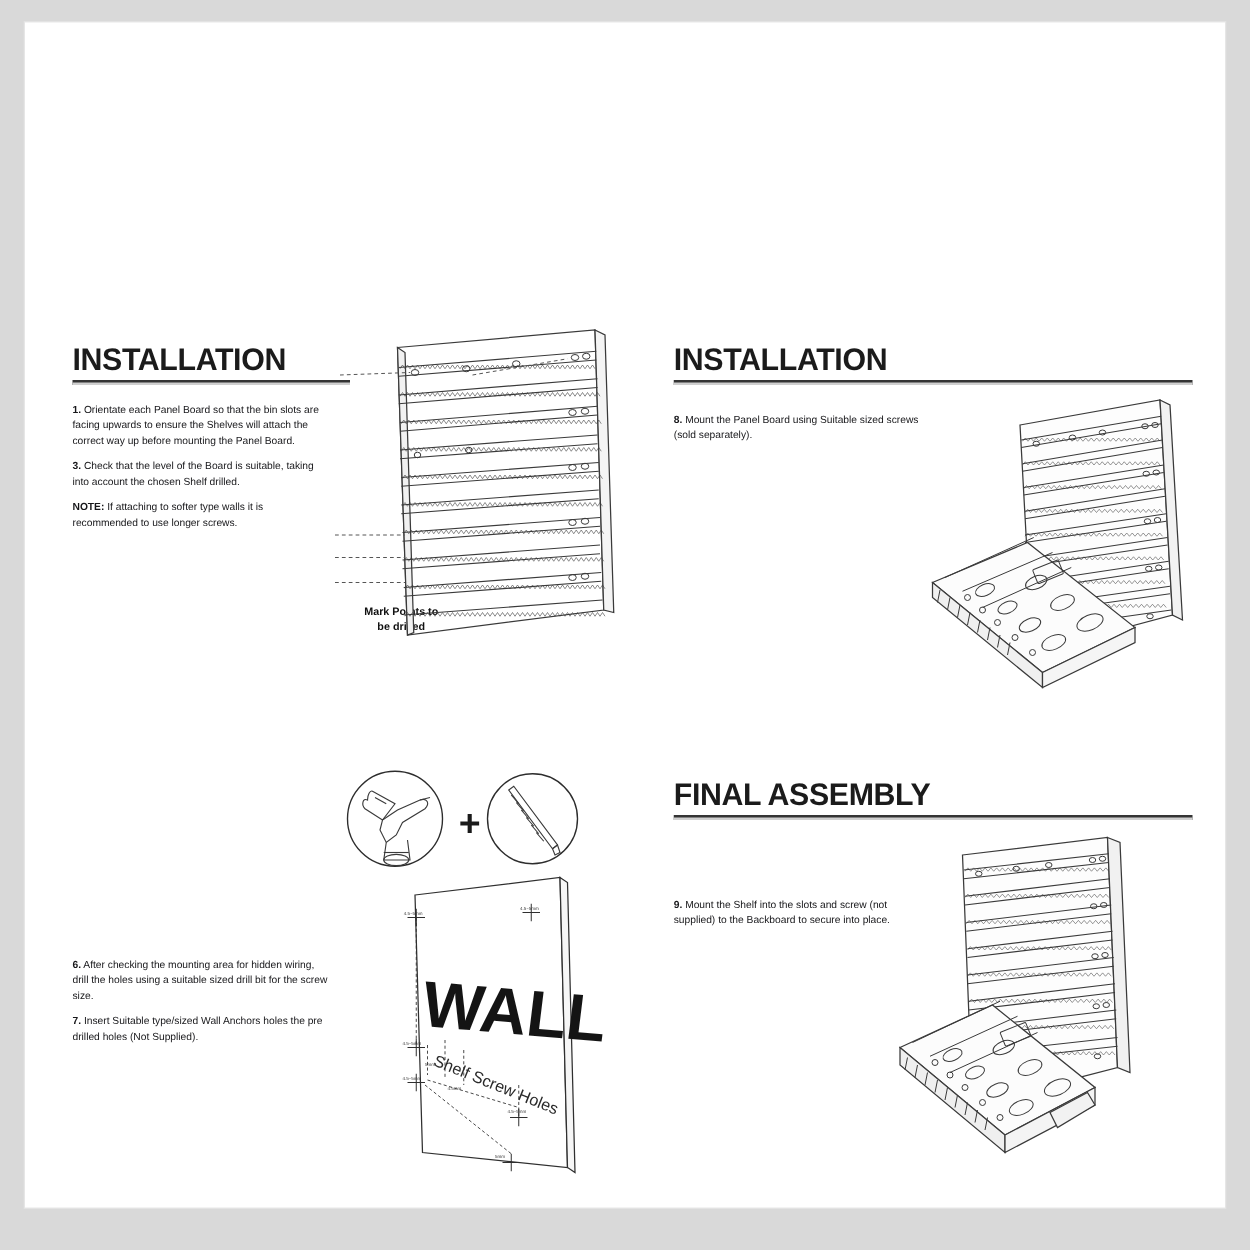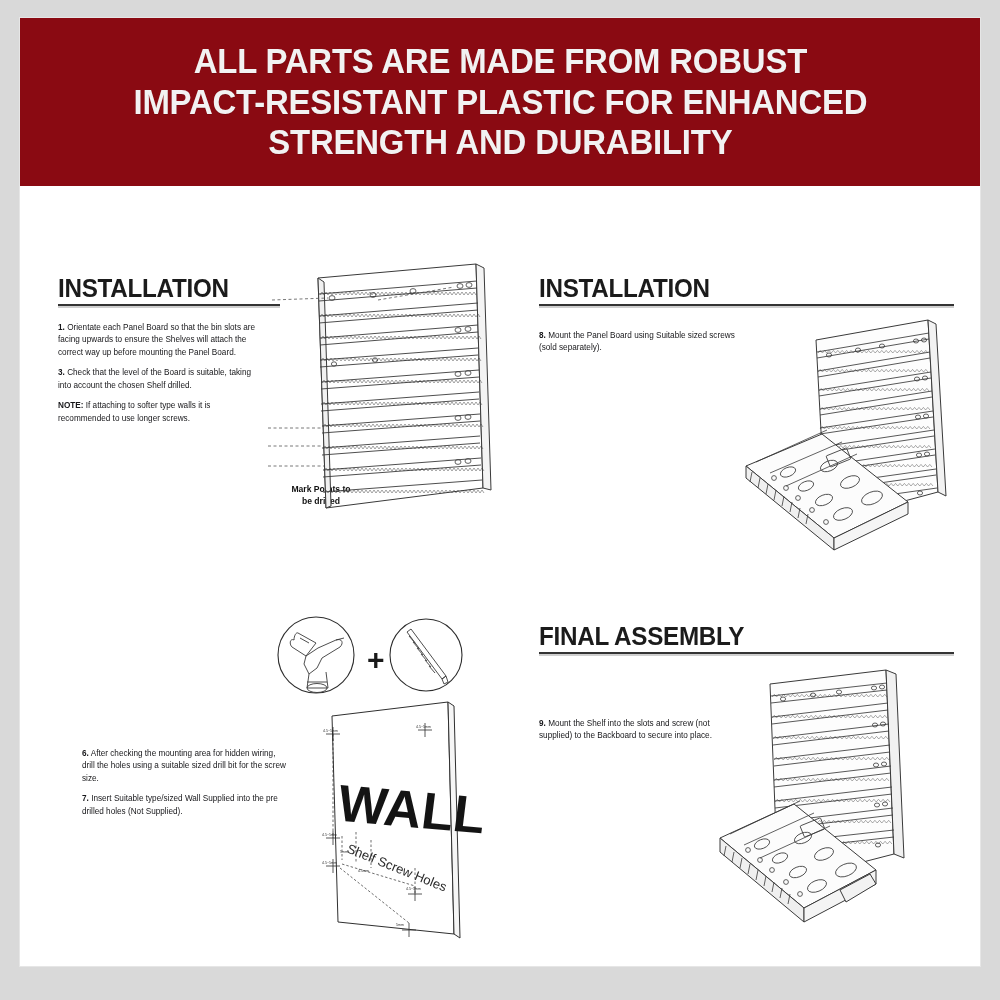--- a/index.html
+++ b/index.html
@@ -97,25 +97,20 @@
     color: #1a1a1a;
     line-height: 1;
   }
 </style>
 </head>
 <body>
 
 <div id="page" style="background: rgb(217, 217, 217);">
   <div id="sheet" style="background: rgb(255, 255, 255);">
 
-    <div id="banner" style="background: rgb(138, 10, 18);">
-      <div id="banner-text" style="color: rgb(242, 242, 242);">ALL PARTS ARE MADE FROM ROBUST
-IMPACT-RESISTANT PLASTIC FOR ENHANCED
-STRENGTH AND DURABILITY</div>
-    </div>
 
     <div class="sec-head" style="left:38px; top:256px;">INSTALLATION</div>
     <div class="sec-rule" style="left:38px; top:286px; width:222px;"></div>
 
     <div class="body-col" style="left:38px; top:304px; width:200px;">
       <p><b>1.</b> <span>Orientate each Panel Board so that the bin slots are facing upwards to ensure the Shelves will attach the correct way up before mounting the Panel Board.</span></p>
       <p><b>3.</b> <span>Check that the level of the Board is suitable, taking into account the chosen Shelf drilled.</span></p>
       <p><b>NOTE:</b> <span>If attaching to softer type walls it is recommended to use longer screws.</span></p>
     </div>
 
@@ -342,23 +337,23 @@
           <text x="110" y="200">4.5~5mm</text>
           <text x="100" y="236">5mm</text>
         </g>
 
         <text x="40" y="132" fill="#141414" font-family="Liberation Sans, sans-serif" font-weight="bold" font-size="52" transform="rotate(7 40 132) skewY(-2)">WALL</text>
 
         <text x="50" y="162" fill="#2a2a2a" font-family="Liberation Sans, sans-serif" font-size="13" transform="rotate(22 50 162)">Shelf Screw Holes</text>
       </svg>
     </div>
 
-    <div class="body-col" style="left:38px; top:730px; width:205px;margin-left:24px;">
+    <div class="body-col" style="left:38px; top:748px; width:205px;">
       <p><b>6.</b> <span>After checking the mounting area for hidden wiring, drill the holes using a suitable sized drill bit for the screw size.</span></p>
-      <p><b>7.</b> <span>Insert Suitable type/sized Wall Supplied into the pre drilled holes (Not Supplied).</span></p>
+      <p><b>7.</b> <span>Insert Suitable type/sized Wall Anchors holes the pre drilled holes (Not Supplied).</span></p>
     </div>
 
     <div class="sec-head" style="left:519px; top:604px;">FINAL ASSEMBLY</div>
     <div class="sec-rule" style="left:519px; top:634px; width:415px;"></div>
 
     <div class="body-col" style="left:519px; top:700px; width:190px;">
       <p><b>9.</b> <span>Mount the Shelf into the slots and screw (not supplied) to the Backboard to secure into place.</span></p>
     </div>
 
     <div class="art" style="left:688px; top:640px;">

